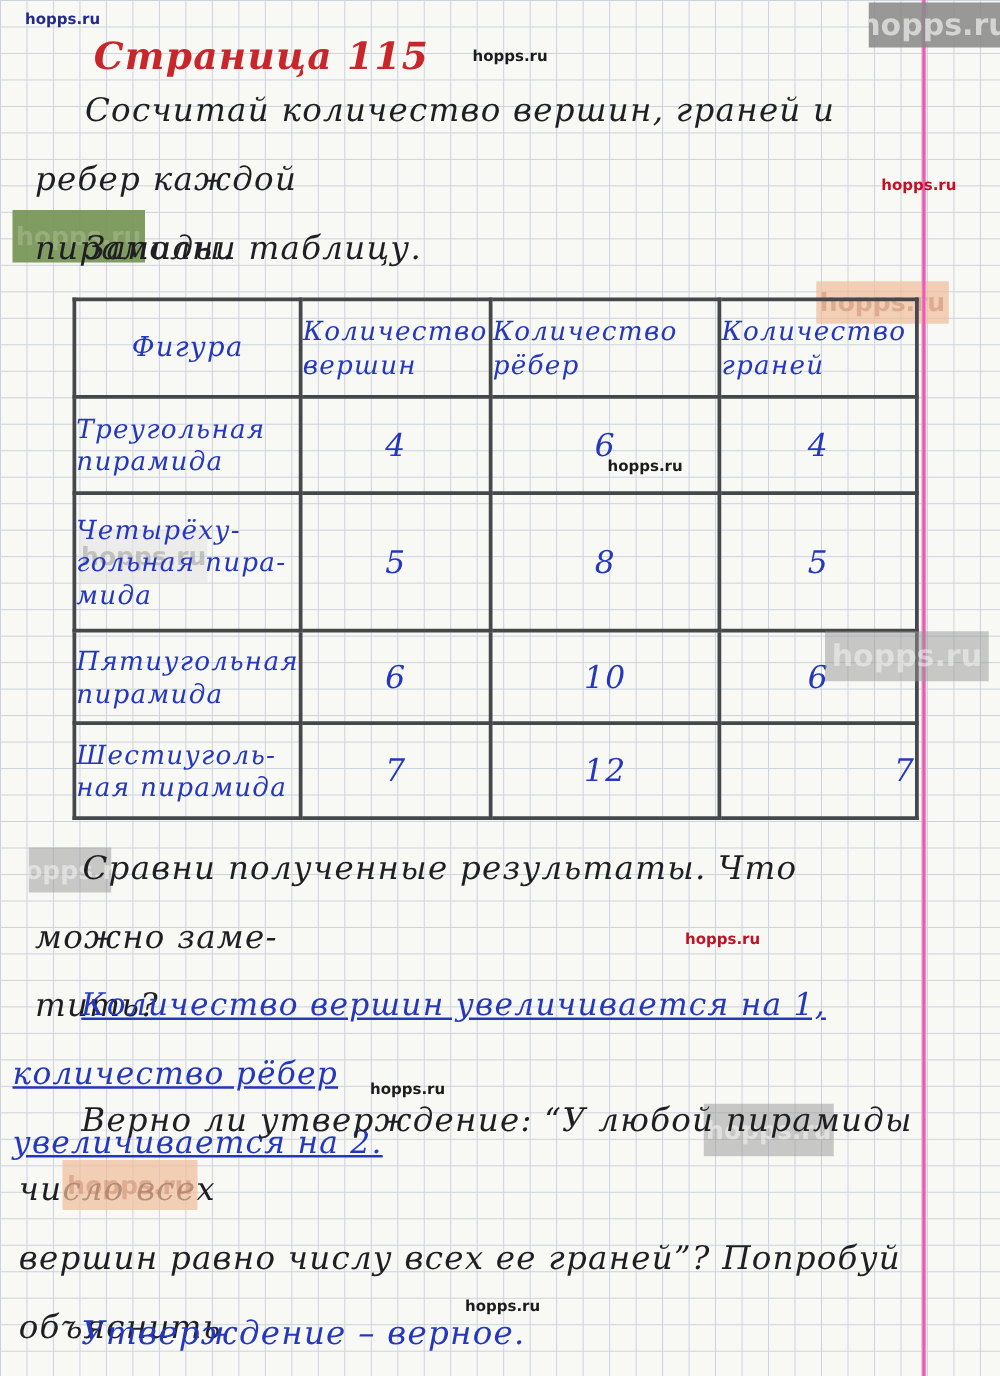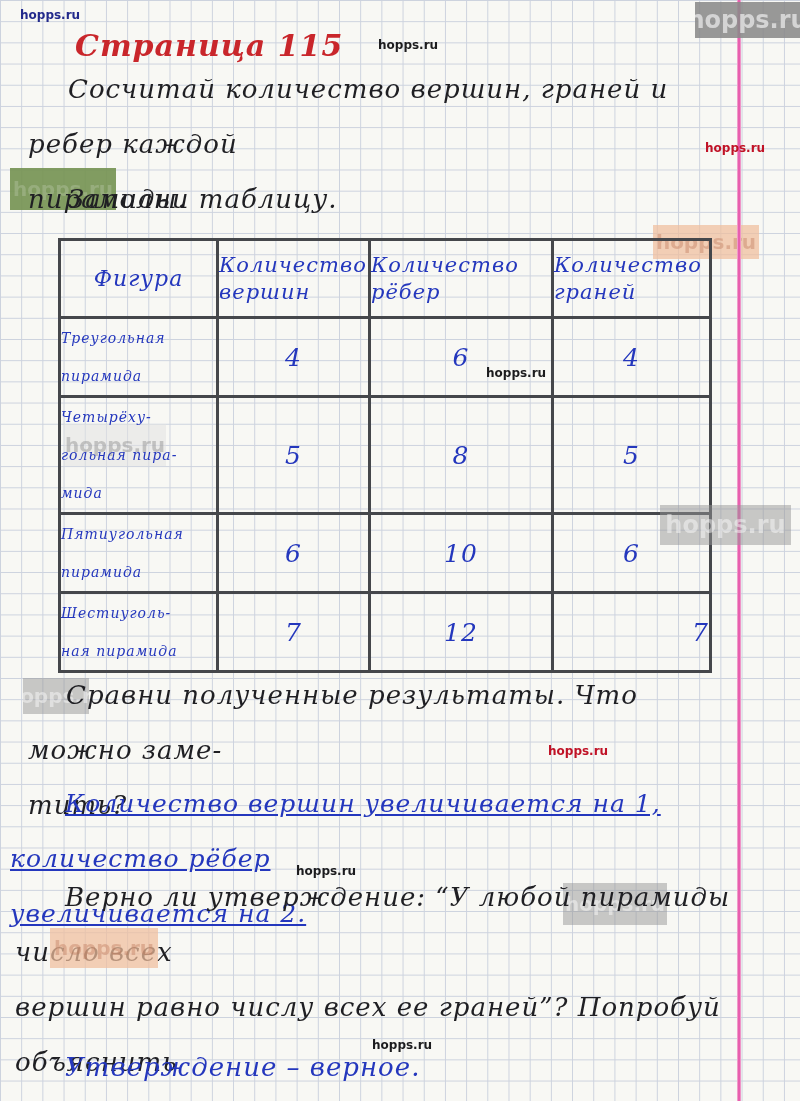--- a/index.html
+++ b/index.html
@@ -50,21 +50,21 @@
   table.pyramids{
     position:absolute;left:58px;top:238px;z-index:3;
     border-collapse:collapse;table-layout:fixed;
   }
   table.pyramids td{
     border:3px solid #45474b;
     font-style:italic;letter-spacing:1px;color:#2437bd;
     white-space:pre-line;vertical-align:middle;
     padding:0;
   }
-  td.figure-cell{font-size:14px;line-height:38px;padding-left:10px;}
+  td.figure-cell{font-size:21px;line-height:26px;padding-left:10px;}
   td.head-cell{font-size:21px;line-height:27px;padding-left:12px;}
   td.head-first{text-align:center;font-size:22px;padding-left:0;}
   td.num-cell{font-size:25px;text-align:center;}
   td.num-right{text-align:right;padding-right:10px;}
 </style>
 </head>
 <body>
 
 <div class="page">
 

